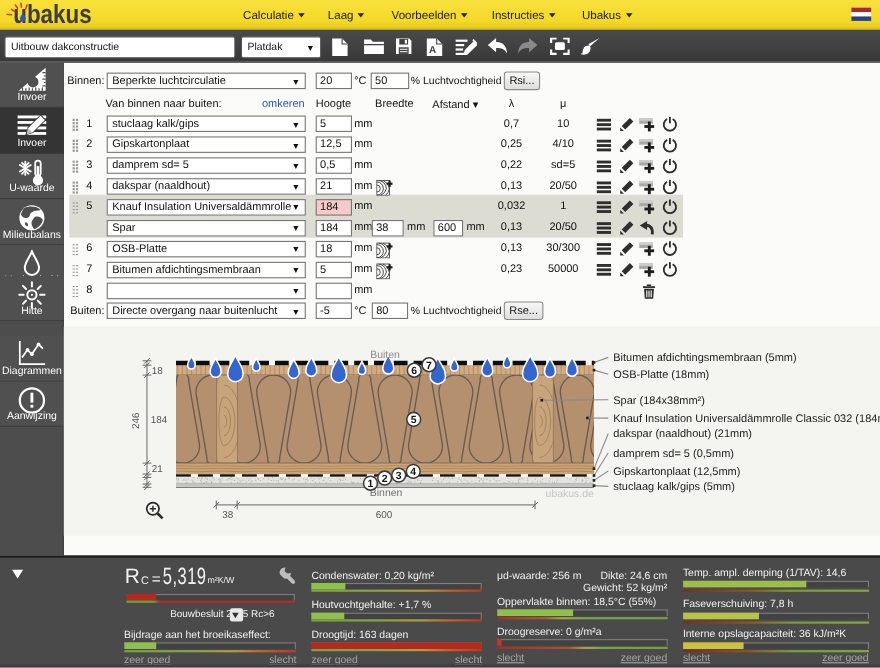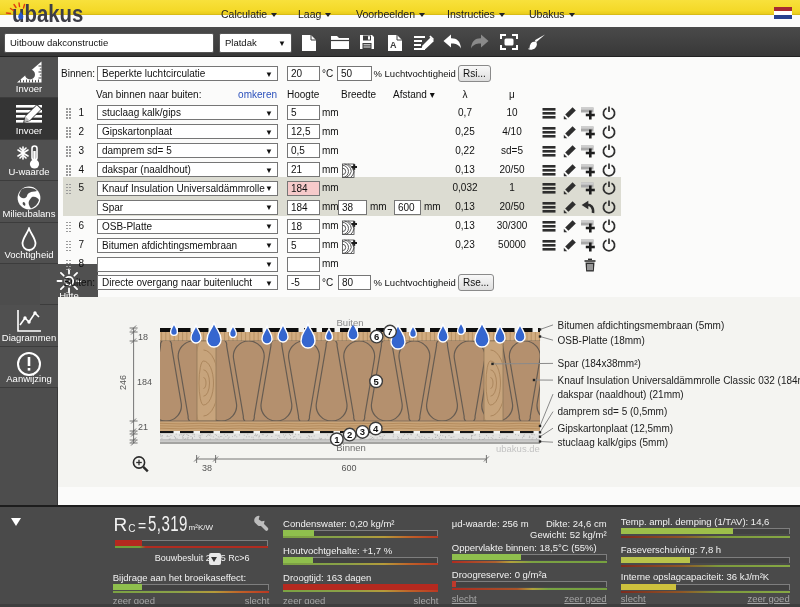--- a/index.html
+++ b/index.html
@@ -1,19 +1,19 @@
 <!DOCTYPE html>
 <html><head>
 <meta charset="utf-8">
 <style>
 *{margin:0;padding:0;box-sizing:border-box;}
 html,body{width:800px;height:607px;overflow:hidden;}
 body{font-family:"Liberation Sans",sans-serif;position:relative;background:#fff;}
 #page{position:absolute;left:0;top:0;width:800px;height:607px;overflow:hidden;background:#fbfbfa;}
-#topbar{position:absolute;left:0;top:0;width:800px;height:15px;background:linear-gradient(#f8e13c,#f4d928 70%,#eacd1c 92%,#cbb014);text-align:center;}
+#topbar{position:absolute;left:0;top:0;width:800px;height:27px;background:linear-gradient(#f8e13c,#f4d928 70%,#eacd1c 92%,#cbb014);text-align:center;}
 #logo{position:absolute;left:12px;top:0px;font-size:24px;line-height:27px;font-weight:bold;color:#3d3d46;transform:scaleX(0.85);transform-origin:0 50%;}
 .menu{position:absolute;top:8px;font-size:10.5px;color:#1c1c1c;}
 .menu:after{content:"";display:inline-block;margin-left:4px;margin-bottom:1px;border-left:3.5px solid transparent;border-right:3.5px solid transparent;border-top:4.5px solid #222;}
 #flag{position:absolute;left:774px;top:7px;width:18px;height:12px;}
 #flag div{height:4px;}
 #toolbar{position:absolute;left:0;top:27px;width:800px;height:30px;background:linear-gradient(#4a4a4a,#383838);border-bottom:1px solid #222;}
 #nameinput{position:absolute;left:4px;top:33px;width:210px;height:20px;background:#fff;border:1px solid #555;border-radius:2px;font-size:9.5px;color:#111;line-height:18px;padding-left:5px;}
 #typesel{position:absolute;left:219px;top:33px;width:73px;height:20px;background:#fff;border:1px solid #555;border-radius:2px;font-size:9.5px;color:#111;line-height:18px;padding-left:5px;}
 #typesel span{position:absolute;right:5px;top:6px;font-size:8px;line-height:8px;color:#111;}
 .tbico{position:absolute;top:34px;}
@@ -189,21 +189,21 @@
           </g>
         </svg>
         <div class="lab">U-waarde</div>
       </div>
 <div class="sbitem" style="top:165.6px;height:41.4px;">
         <svg width="20" height="25" viewBox="0 0 20 25">
           <path d="M10 1.5 C11.8 6.5 16.5 11.5 16.5 16.5 A6.5 6.5 0 0 1 3.5 16.5 C3.5 11.5 8.2 6.5 10 1.5 Z" fill="none" stroke="#fff" stroke-width="1.8"></path>
         </svg>
         <div class="lab">Vochtigheid</div>
       </div>
-<div class="sbitem" style="top:207.0px;height:41.4px;margin-left:40px;">
+<div class="sbitem" style="top:194px;height:41.4px;">
         <svg width="26" height="26" viewBox="0 0 26 26">
           <circle cx="13" cy="13" r="4.2" fill="none" stroke="#fff" stroke-width="1.8"></circle>
           <circle cx="13" cy="13" r="1" fill="#fff"></circle>
           <g stroke="#fff" stroke-width="1.8" stroke-linecap="round">
             <line x1="13" y1="1.5" x2="13" y2="5.5"></line>
             <line x1="13" y1="20.5" x2="13" y2="24.5"></line>
             <line x1="1.5" y1="13" x2="5.5" y2="13"></line>
             <line x1="20.5" y1="13" x2="24.5" y2="13"></line>
             <line x1="4.9" y1="4.9" x2="7.7" y2="7.7"></line>
             <line x1="18.3" y1="18.3" x2="21.1" y2="21.1"></line>

